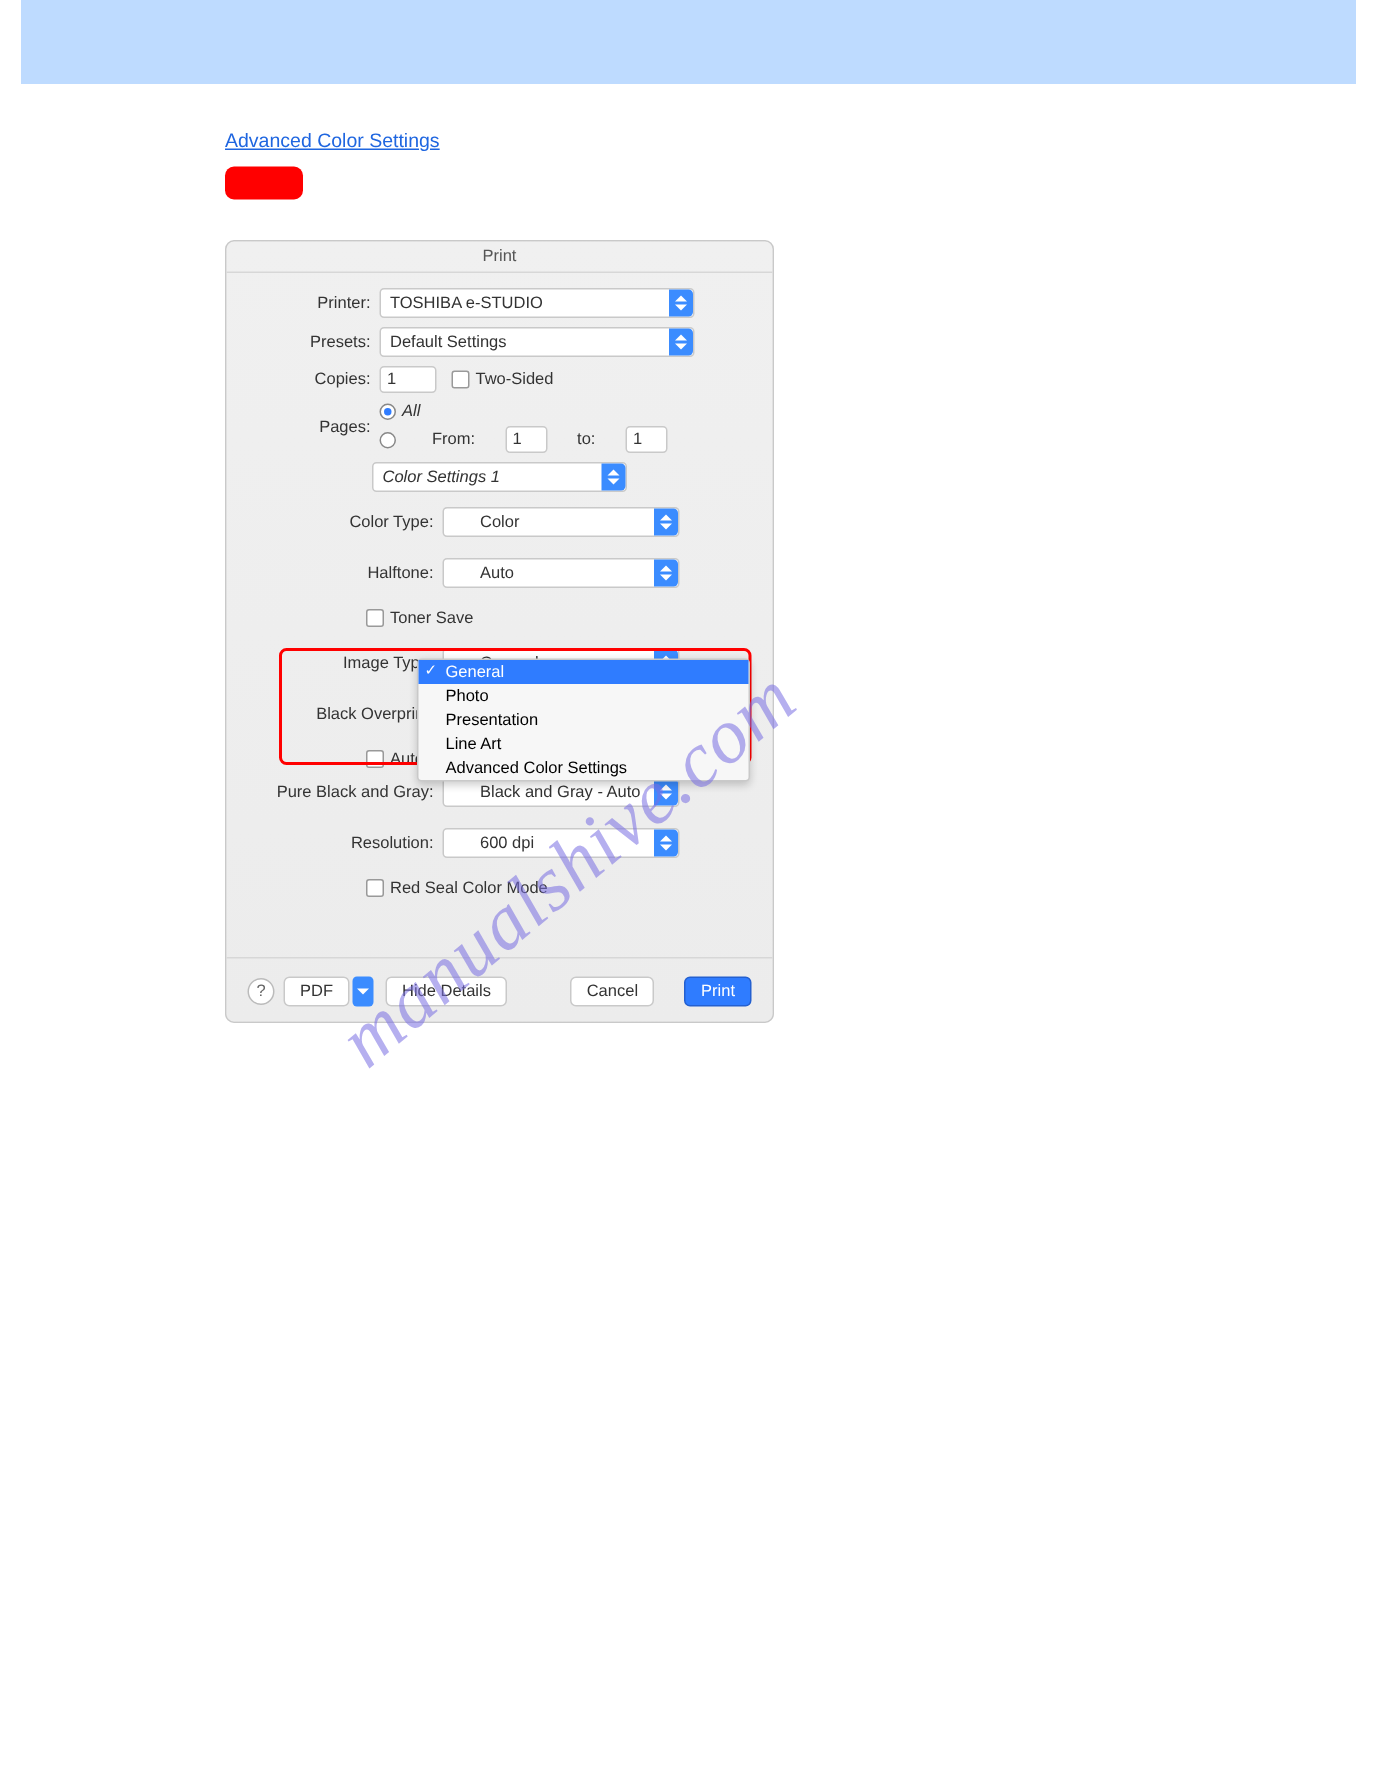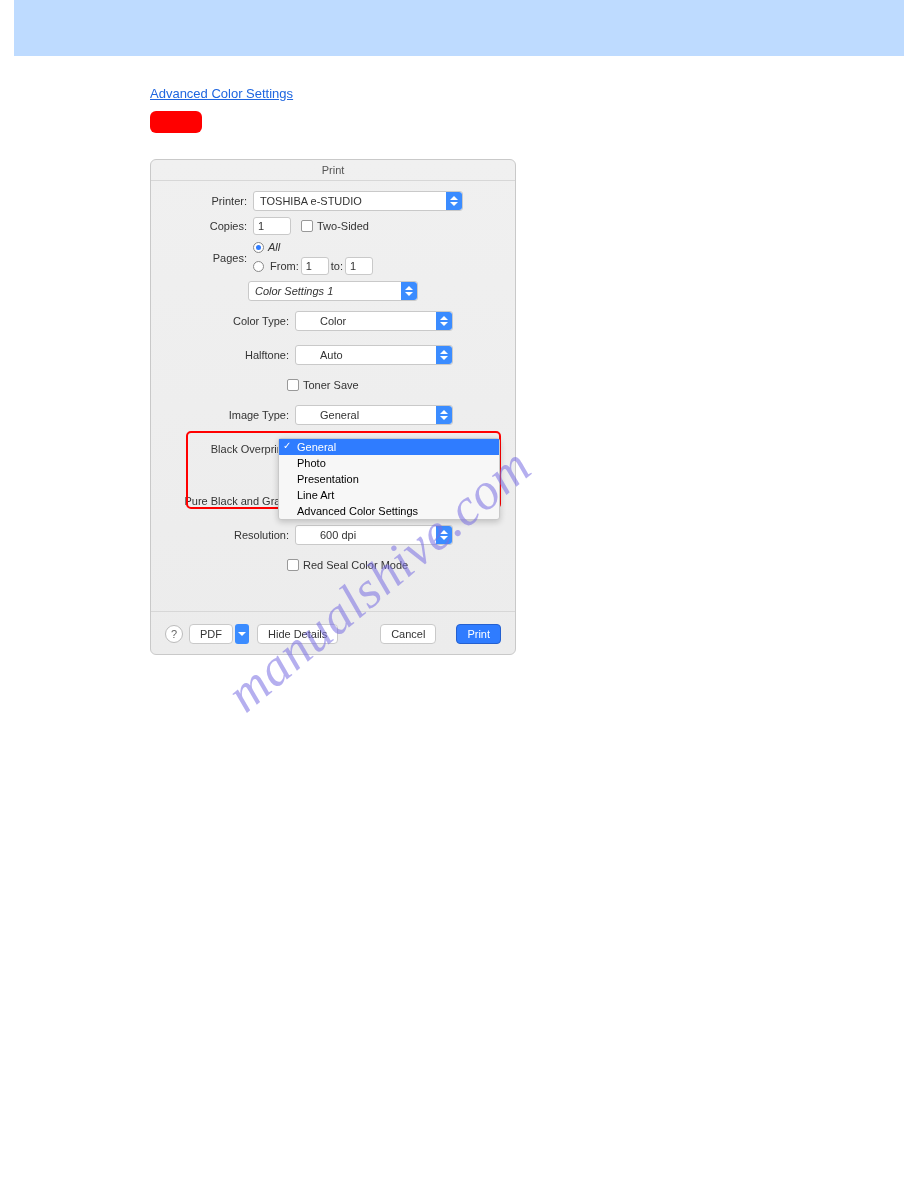--- a/index.html
+++ b/index.html
@@ -124,21 +124,21 @@
     border-radius:50%; background:#2f7cff;
   }
   .mid-row-ind {
     display:flex; justify-content:center; margin: 4px 0 10px 0;
   }
   .mid-row-ind .sel { width: 170px; font-style: italic; }
   .sect2 { padding: 0 16px; }
   .sect2 .row { margin-bottom: 14px; }
   .sect2 .lbl { width: 128px; }
   .sel.w-med { width: 158px; padding-left: 24px; }
-  .chk-row { display:flex; align-items:center; margin-left: 120px; margin-bottom: 14px; font-size:11px; }
+  .chk-row { display:flex; align-items:center; margin-left: 77px; margin-bottom: 14px; font-size:11px; }
   .red-border {
     position:absolute;
     border:2px solid #ff0000;
     border-radius:5px;
     pointer-events:none;
   }
   .red-imgtype {
     left: 36px; top: 272px; width: 315px; height: 78px;
   }
   .menu-popup {
@@ -217,34 +217,41 @@
 
       <div class="d-body">
         <div class="row">
           <div class="lbl">Printer:</div>
           <div class="sel w-big">
             <span>TOSHIBA e-STUDIO</span>
             <span class="cap"></span>
           </div>
         </div>
         <div class="row">
+          <div class="lbl">Presets:</div>
+          <div class="sel w-big">
+            <span>Default Settings</span>
+            <span class="cap"></span>
+          </div>
+        </div>
+        <div class="row">
           <div class="lbl">Copies:</div>
           <div class="txtin">1</div>
           <span style="width:10px;"></span>
           <span class="chk"></span>
           <span>Two-Sided</span>
         </div>
         <div class="row" style="align-items:center;">
           <div class="lbl">Pages:</div>
           <div style="display:flex;flex-direction:column;gap:4px;">
             <div style="display:flex;align-items:center;font-style:italic;">
               <span class="radio-dot on"></span>
               <span>All</span>
             </div>
-            <div style="display:flex;align-items:center;gap:2px;">
+            <div style="display:flex;align-items:center;gap:20px;">
               <span class="radio-dot"></span>
               <span>From:</span>
               <div class="txtin" style="width:28px;">1</div>
               <span>to:</span>
               <div class="txtin" style="width:28px;">1</div>
             </div>
           </div>
         </div>
         <div class="mid-row-ind">
           <div class="sel">

